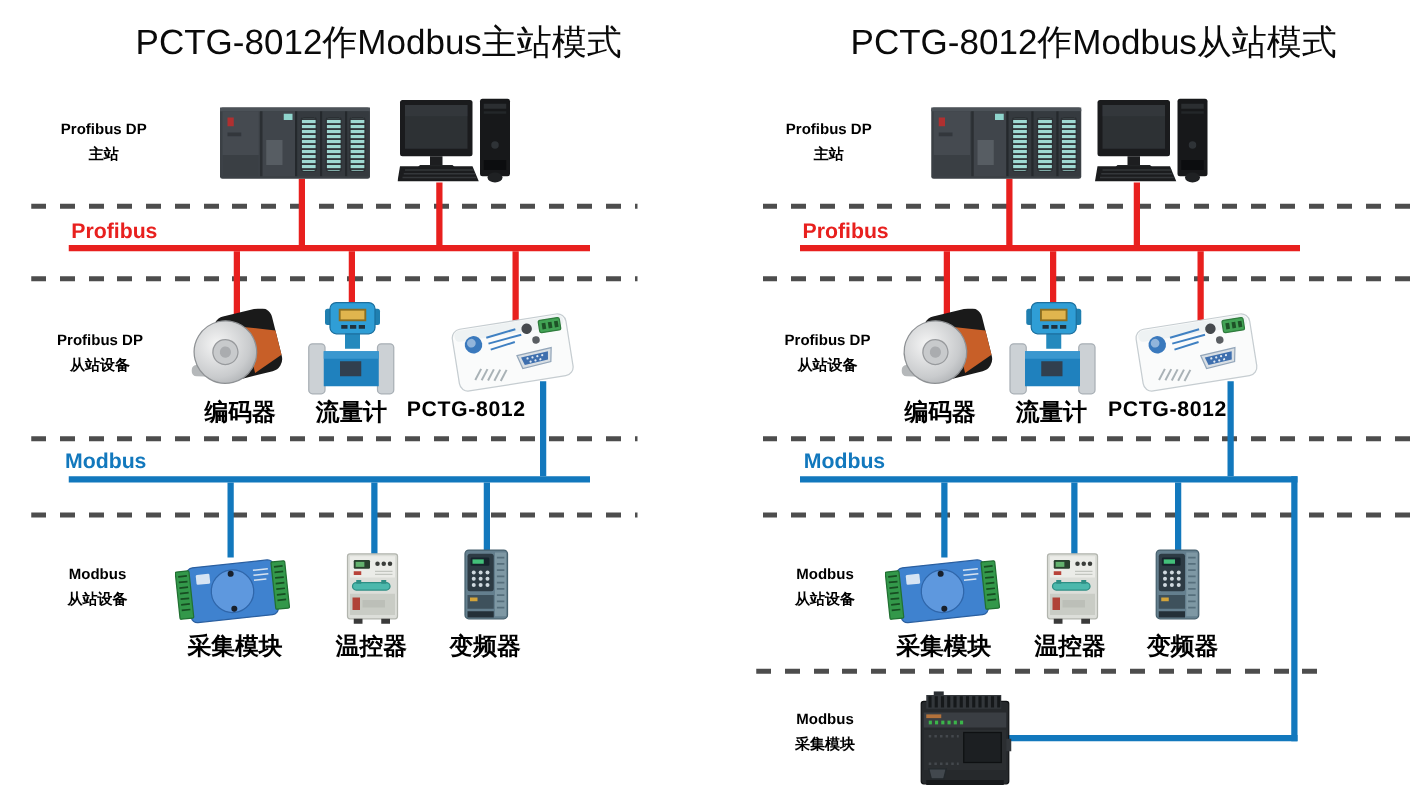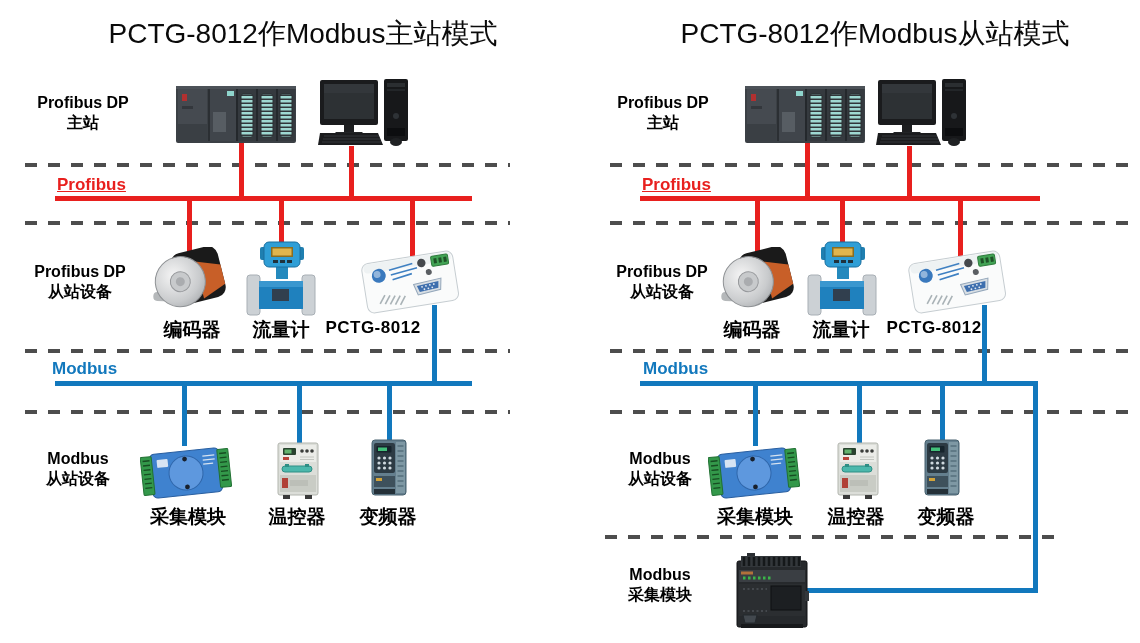--- a/index.html
+++ b/index.html
@@ -1,21 +1,21 @@
 <!DOCTYPE html>
 <html><head>
 <meta charset="utf-8">
 <style>
   html,body{margin:0;padding:0;background:#fff;}
   .canvas{position:relative;width:1140px;height:643px;background:#fff;overflow:hidden;
           font-family:"Liberation Sans","DejaVu Sans",sans-serif;color:#000;}
   .title{position:absolute;font-size:28px;font-weight:500;color:#0a0a0a;text-align:center;white-space:nowrap;}
-  .seclbl{position:absolute;font-size:16px;font-weight:700;line-height:20px;text-align:center;white-space:nowrap;}
+  .seclbl{position:absolute;font-size:12px;font-weight:700;line-height:20px;text-align:center;white-space:nowrap;}
   .buslbl{position:absolute;font-size:17px;font-weight:700;white-space:nowrap;}
-  .profibus-lbl{color:var(--c-red,#e8201e);text-decoration:underline;}
+  .profibus-lbl{color:var(--c-red,#e8201e);}
   .modbus-lbl{color:var(--c-blue,#1278bd);}
   .devlbl{position:absolute;font-size:19px;font-weight:700;text-align:center;white-space:nowrap;}
   .gwlbl{font-size:17px;letter-spacing:.5px;}
   .dash{position:absolute;height:4px;
         background:repeating-linear-gradient(90deg,var(--c-dash,#4d4d4d) 0 12px,transparent 12px 23px);}
   .hbar{position:absolute;height:5px;}
   .vbar{position:absolute;width:5px;}
   .red{background:var(--c-red,#e8201e);}
   .blue{background:var(--c-blue,#1278bd);}
   svg.dev{position:absolute;}

